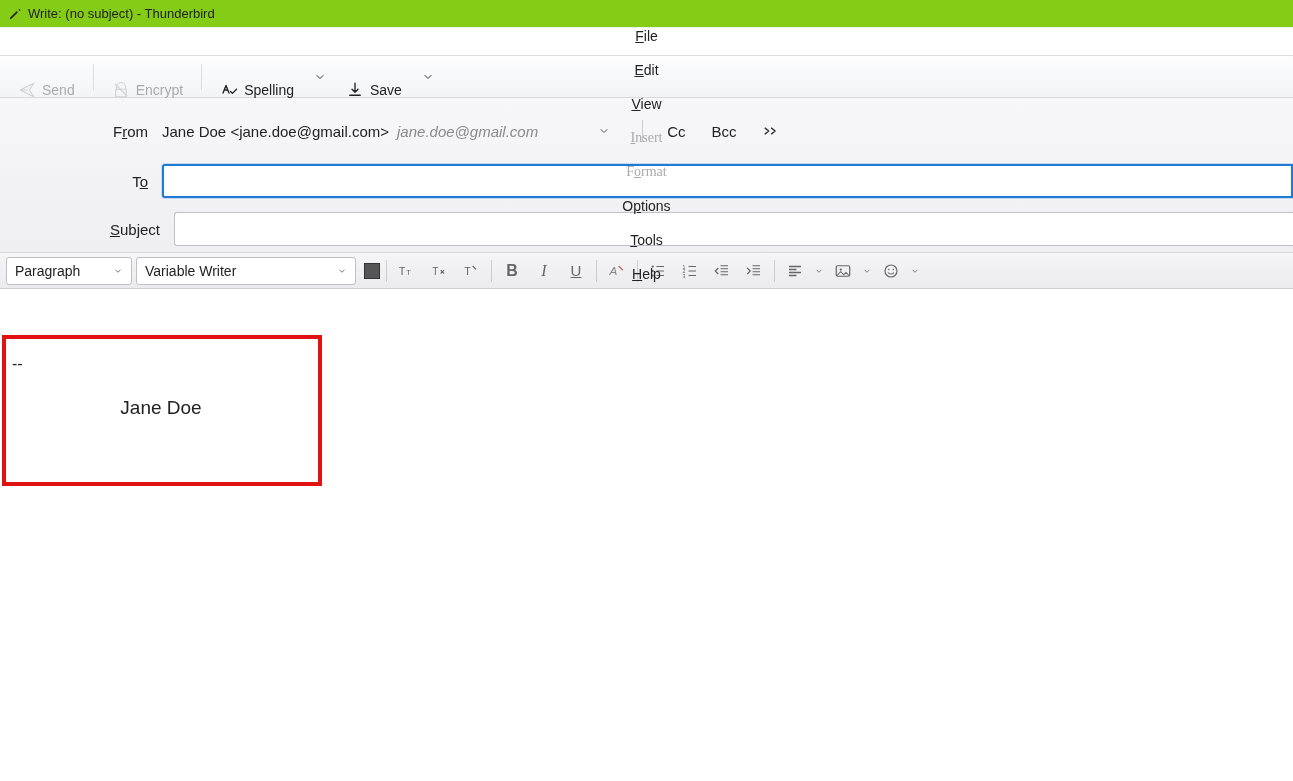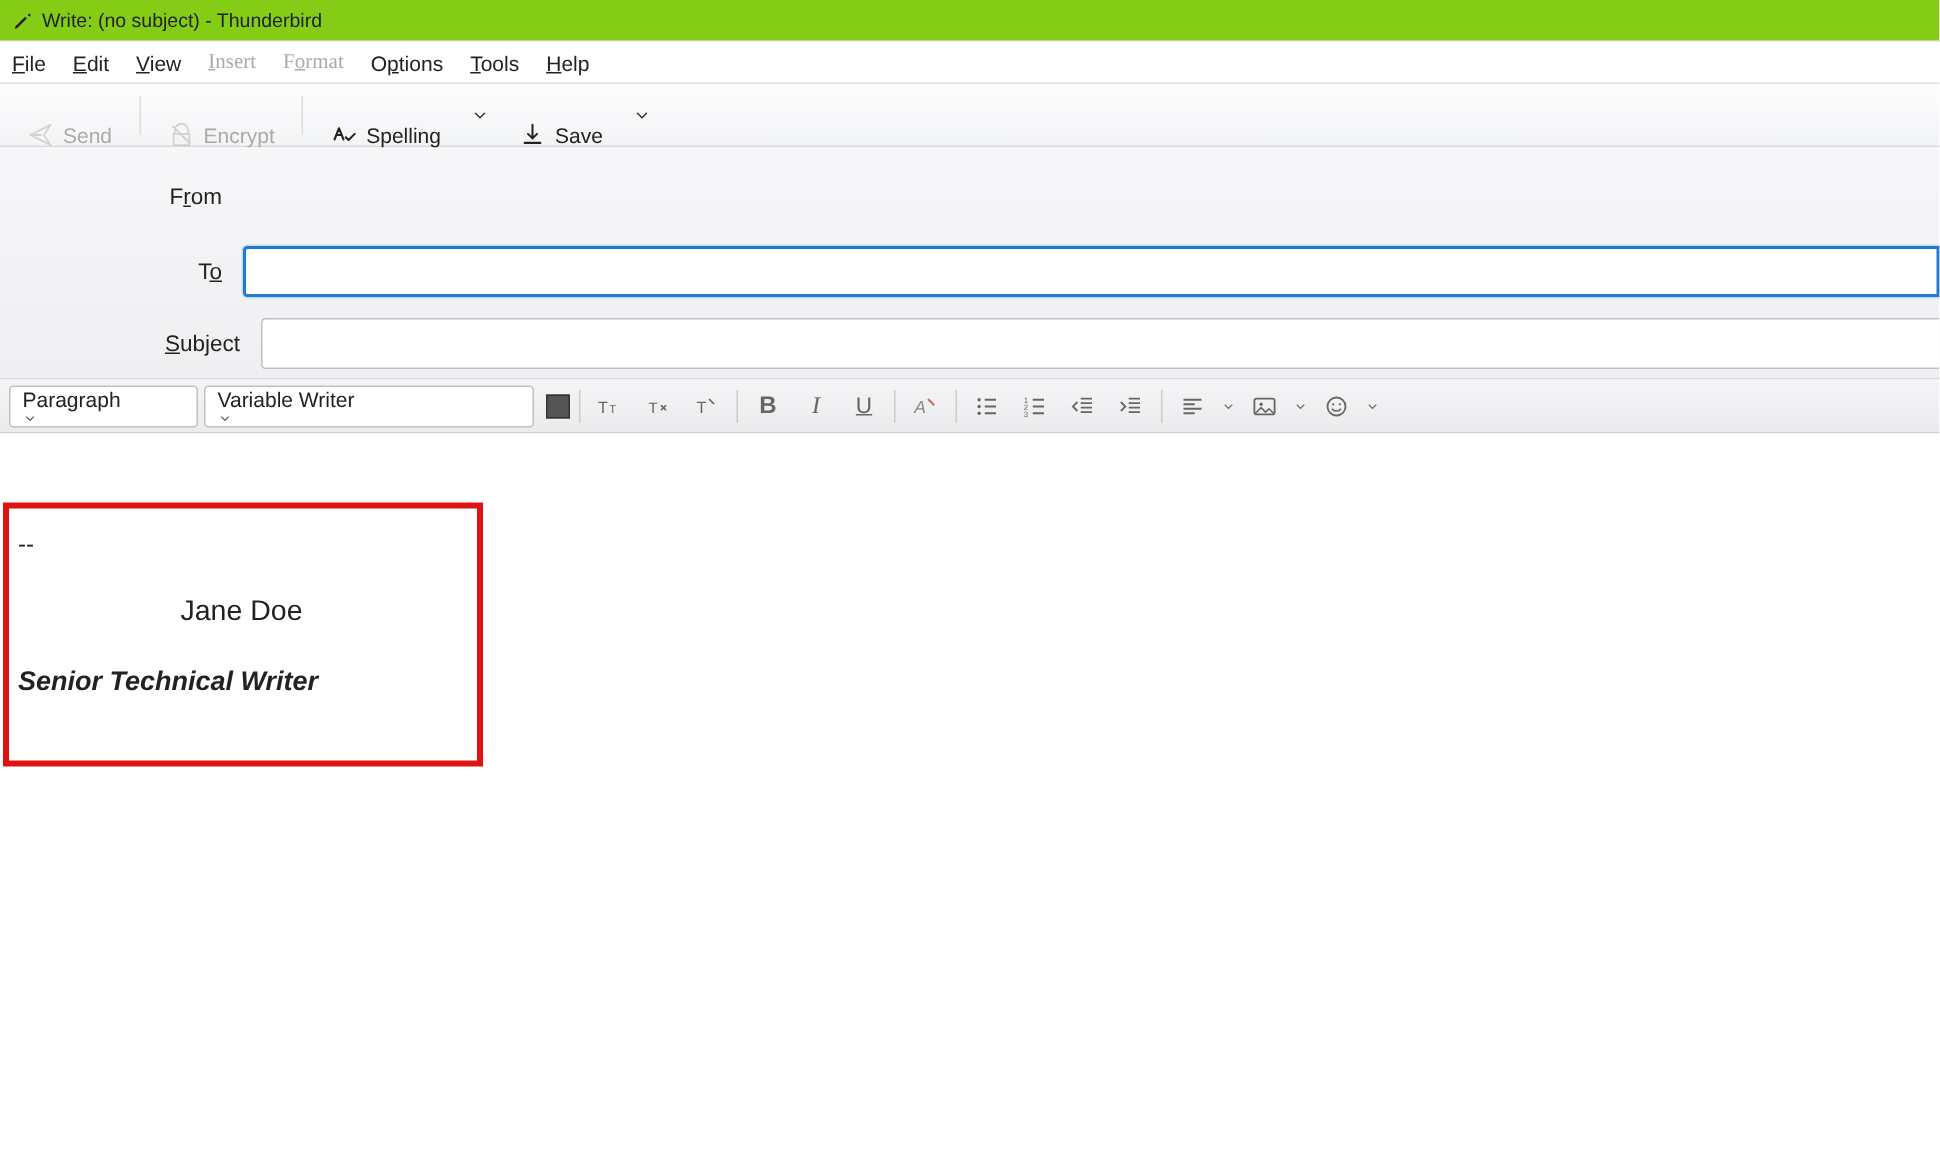--- a/index.html
+++ b/index.html
@@ -28,20 +28,21 @@
 
     
     .menu-bar {
       display: flex;
       align-items: center;
       height: 28px;
       padding: 0 8px;
       gap: 18px;
       background: #fff;
       border-bottom: 1px solid #ddd;
+      flex-direction: column;
     }
     .menu-item {
       font-size: 14px;
       cursor: pointer;
       position: relative;
     }
     .menu-item.disabled { color: #aaa; cursor: default; font-family: Liberation Serif, serif; }
 
     
     .toolbar {
@@ -138,25 +139,24 @@
     .format-bar {
       display: flex;
       align-items: center;
       height: 36px;
       padding: 0 6px;
       gap: 4px;
       background: linear-gradient(#f5f5f7, #ebebed);
       border-bottom: 1px solid #d0d0d2;
     }
     .dropdown-box {
-      display: inline-flex; align-items: flex-start; justify-content: space-between;
+      display: inline-flex; align-items: center; justify-content: space-between;
       height: 28px; border: 1px solid #bfbfc4; border-radius: 3px;
       background: #fff; padding: 0 8px; cursor: pointer;
       font-size: 14px;
-      flex-direction: column;
     }
     .dropdown-box.para { width: 126px; }
     .dropdown-box.font { width: 220px; }
     .color-swatch {
       width: 16px; height: 16px; background: #555; border: 1px solid #333; cursor: pointer;
       margin-left: 4px;
     }
     .fmt-btn {
       display: inline-flex; align-items: center; justify-content: center;
       width: 28px; height: 28px; cursor: pointer; border-radius: 3px;
@@ -255,20 +255,37 @@
     <svg width="12" height="12" viewBox="0 0 24 24">
         <path d="M6 9l6 6 6-6" stroke="#333" stroke-width="2" fill="none" stroke-linecap="round"></path>
       </svg>
   </div>
 </div>
 
 <div class="address-area">
 
   <div class="address-row from-row">
     <div class="label-cell">F<span class="u">r</span>om</div>
+    <div class="from-value">
+      <span class="from-identity">Jane Doe &lt;jane.doe@gmail.com&gt;</span>
+      <span class="from-email-grey">jane.doe@gmail.com</span>
+      <span class="from-dropdown">
+        <svg width="12" height="12" viewBox="0 0 24 24">
+            <path d="M6 9l6 6 6-6" stroke="#555" stroke-width="2" fill="none" stroke-linecap="round"></path>
+          </svg>
+      </span>
+      <div class="from-sep"></div>
+      <span class="cc-btn">Cc</span>
+      <span class="bcc-btn">Bcc</span>
+      <span class="more-recip">
+        <svg width="20" height="14" viewBox="0 0 28 14">
+            <path d="M3 3l5 4-5 4M12 3l5 4-5 4" stroke="#333" stroke-width="2" fill="none" stroke-linecap="round" stroke-linejoin="round"></path>
+          </svg>
+      </span>
+    </div>
   </div>
 
   <div class="address-row to-row" style="margin-top:8px;">
     <div class="label-cell">T<span class="u">o</span></div>
     <input class="to-input" type="text" value="" style="">
   </div>
 
   <div class="address-row subject-row" style="margin-top:6px;">
     <div class="label-cell"><span class="u">S</span>ubject</div>
     <input class="subject-input" type="text" value="" style="">
@@ -399,15 +416,14 @@
     <svg width="10" height="10" viewBox="0 0 24 24">
         <path d="M6 9l6 6 6-6" stroke="#666" stroke-width="2" fill="none"></path>
       </svg>
   </div>
 </div>
 
 <div class="compose-body">
   <div class="highlight-box">
     <div class="sig-sep">--</div>
     <div class="sig-name">Jane Doe</div>
-    <div class="sig-title">Senior Technical Writer</div>
   </div>
 </div>
 
 </body></html>

